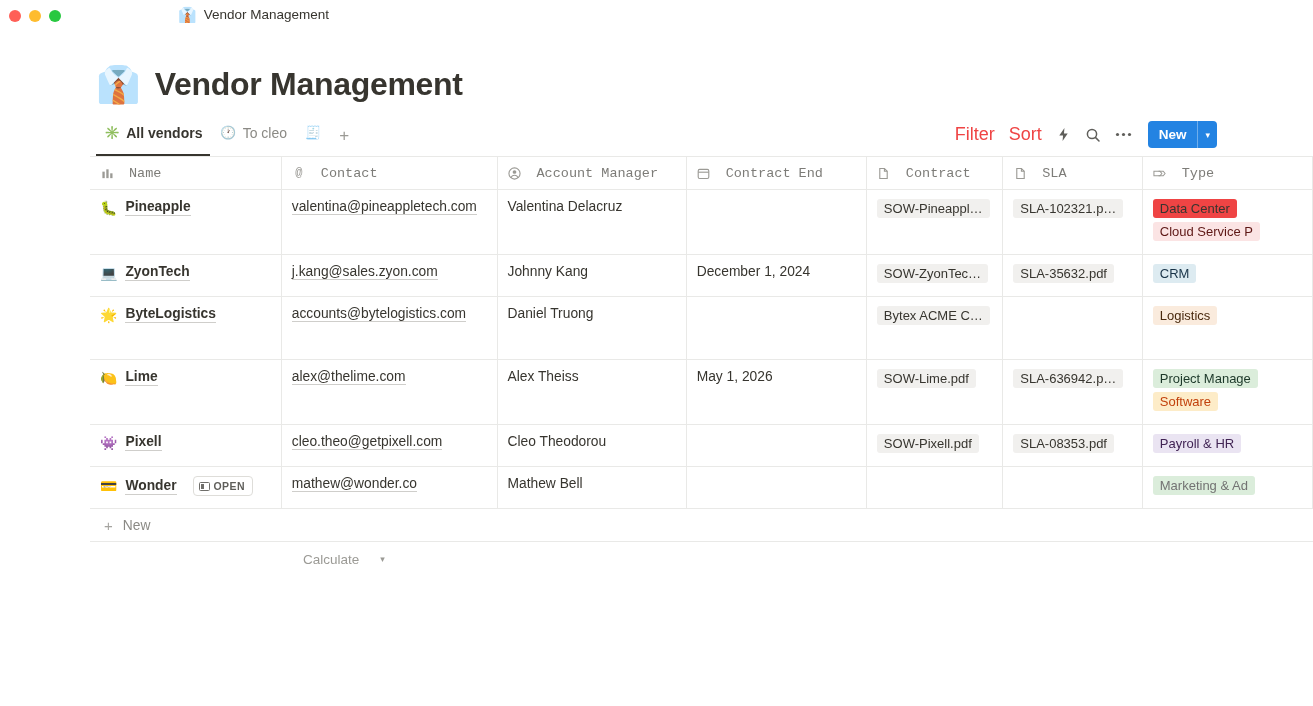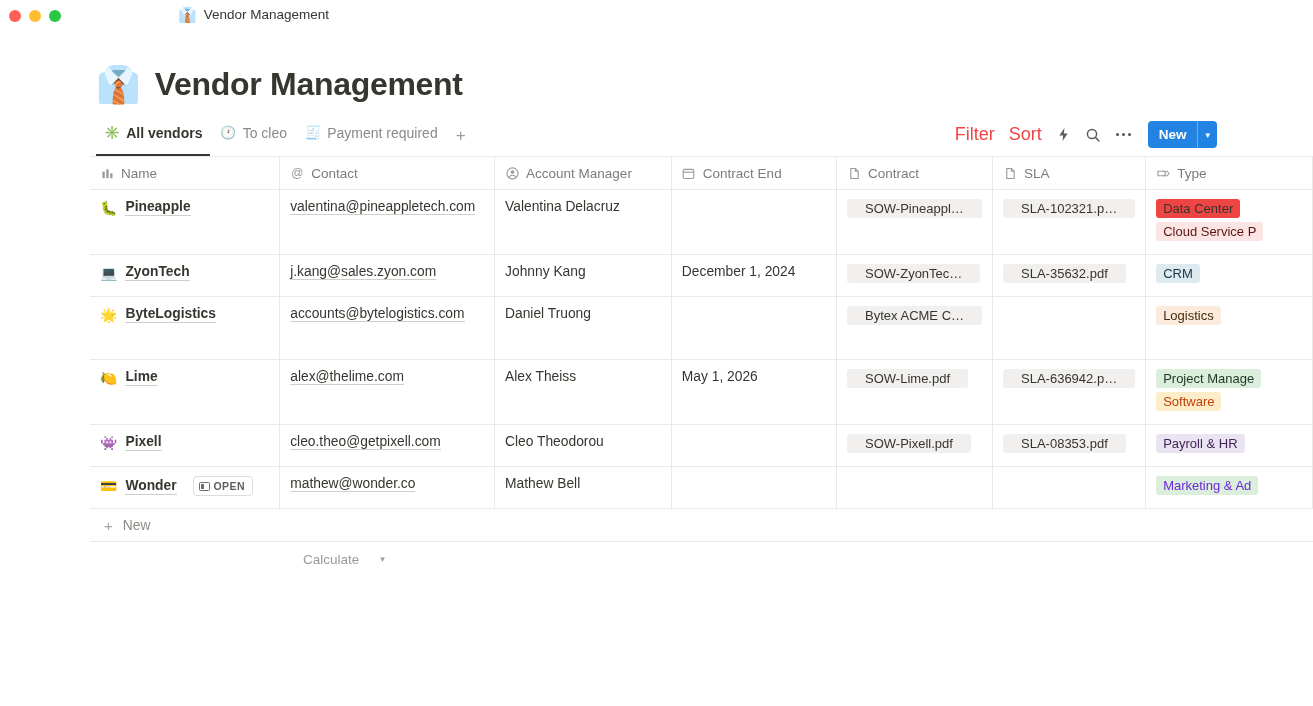--- a/index.html
+++ b/index.html
@@ -134,21 +134,21 @@
   }
   table.grid thead th {
     border-top: 1px solid #e9e9e7;
     height: 33px;
     padding: 0 8px 0 10px;
     font-size: 13.5px;
     color: #7d7c78;
     vertical-align: middle;
     white-space: nowrap;
   }
-  .colhead { display: flex; align-items: center; gap: 7px; }
+  .colhead { display: flex; align-items: center; gap: 15px; font-family: Liberation Mono, monospace; }
   .colhead .cico { font-size: 12px; color: #9b9a95; display: inline-flex; width: 14px; justify-content: center; }
 
   table.grid tbody td { padding: 9px 10px 9px 10px; font-size: 13.8px; }
   td.c-name { padding-left: 18px; }
   .name-cell { display: flex; align-items: center; gap: 8px; position: relative; }
   .name-cell .nemoji { font-size: 14px; }
   .name-cell .ntext { font-weight: bold; border-bottom: 1px solid #cfcecb; line-height: 16px; }
   .open-chip {
     margin-left: 8px;
     border: 1px solid #deddd9;
@@ -170,21 +170,21 @@
   }
   .open-chip .oico:after {
     content: ""; position: absolute; left: 1px; top: 1px; width: 3px; height: 5px;
     background: #6f6e6a;
   }
   .link { color: #37352f; border-bottom: 1px solid #cfcecb; }
   .file-chip {
     display: inline-block;
     background: #f1f0ee;
     border-radius: 3px;
-    padding: 2px 18px;
+    padding: 2px 7px;
     font-size: 13px;
     color: #37352f;
     max-width: 100%;
     overflow: hidden;
     text-overflow: ellipsis;
     white-space: nowrap;
     text-align: right;
   }
   .tag {
     display: inline-block;
@@ -260,21 +260,20 @@
       <div class="tab active">
         <span class="ticon">✳️</span>
         <span>All vendors</span>
       </div>
       <div class="tab">
         <span class="ticon">🕐</span>
         <span>To cleo</span>
       </div>
       <div class="tab">
         <span class="ticon">🧾</span>
-        <span>Payment required</span>
       </div>
       <div class="tab-add">+</div>
     </div>
 
     <div class="tools">
       <span class="tool-text">Filter</span>
       <span class="tool-text">Sort</span>
       <span class="tool-ico">
         <svg width="15" height="15" viewBox="0 0 16 16">
             <path d="M9 1 3.5 9H7.5L7 15l5.5-8H8.5L9 1z" fill="#5f5e5a"></path>
@@ -493,21 +492,21 @@
                 <span>OPEN</span>
               </span>
             </span>
           </td>
           <td><span class="link">mathew@wonder.co</span></td>
           <td>Mathew Bell</td>
           <td></td>
           <td></td>
           <td></td>
           <td>
-            <span class="tag" style="background:#dbeddb;color:#6d28d9">Marketing &amp; Ad</span>
+            <span class="tag" style="background:#dbeddb;color:#737373">Marketing &amp; Ad</span>
           </td>
         </tr>
       </tbody>
     </table>
 
     <div class="gutter-add" style="top:446px; left:0">
       
       
     </div>
 

